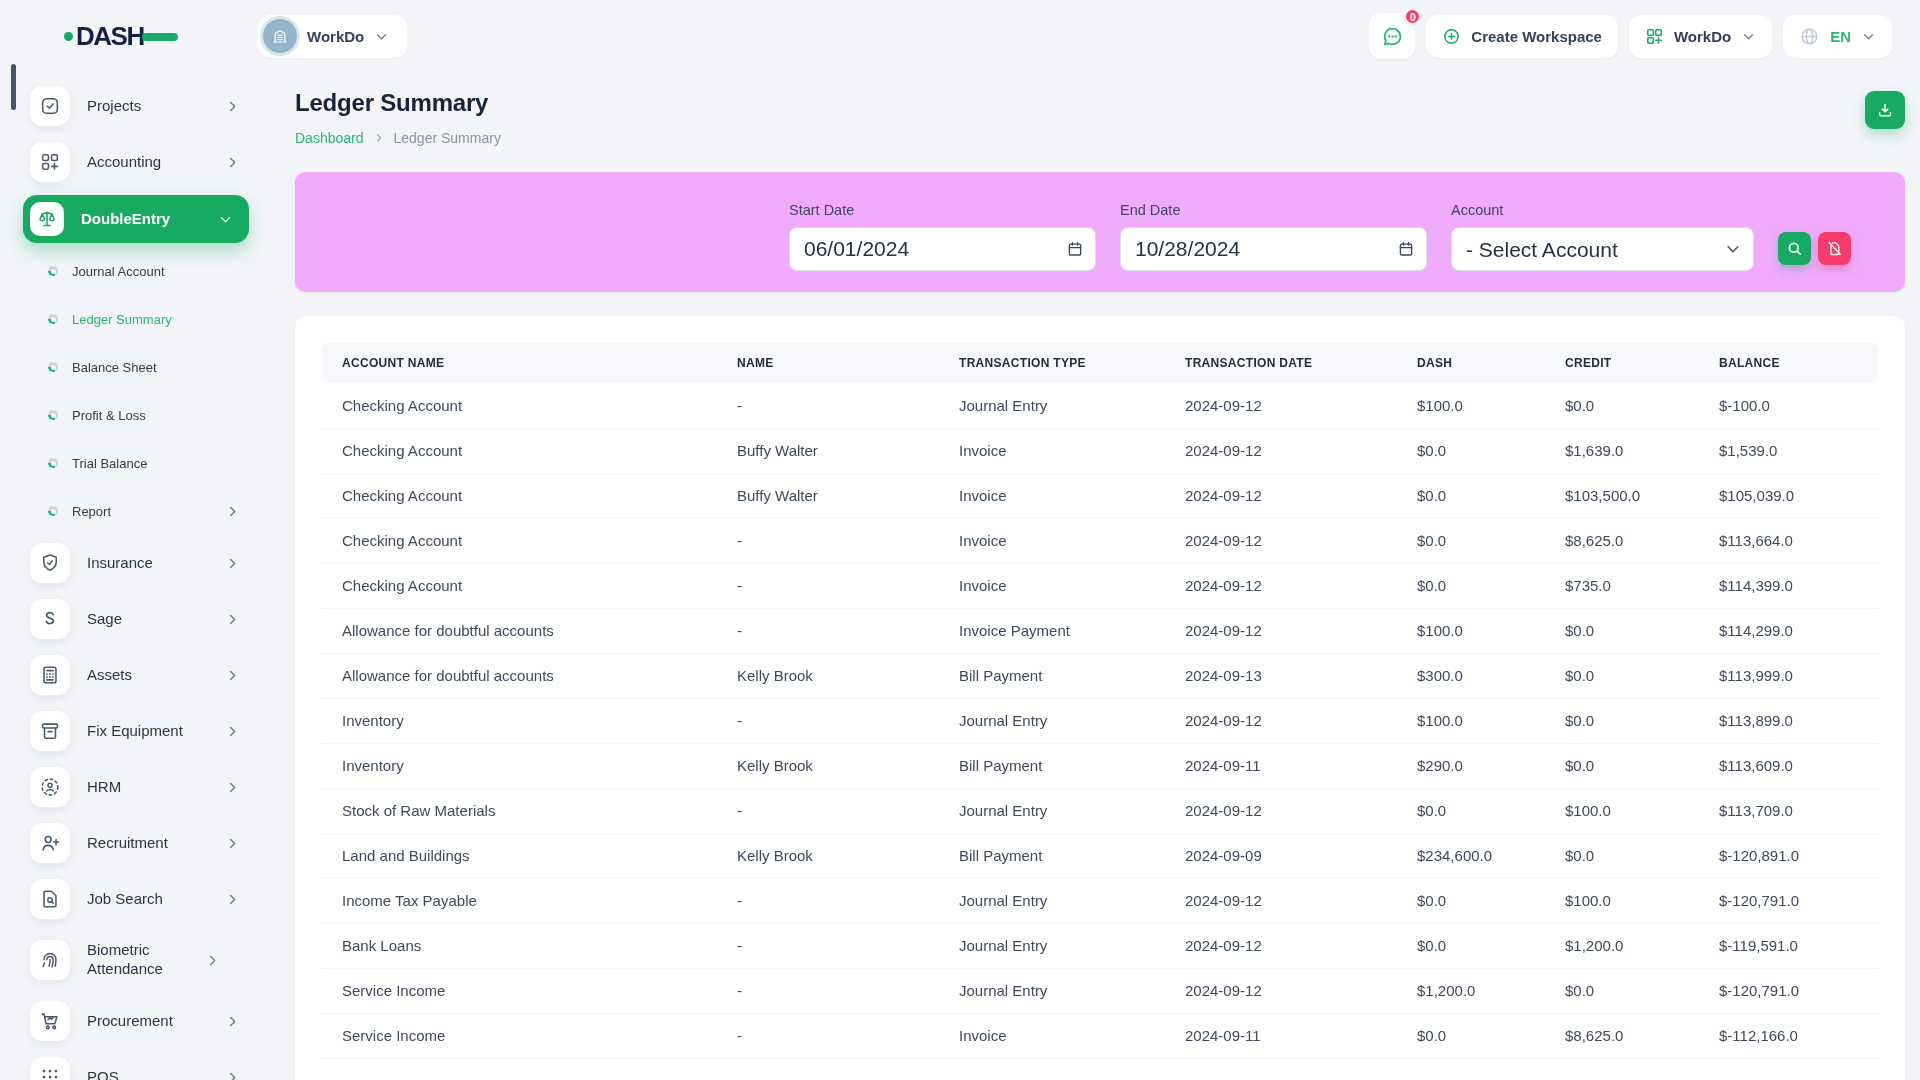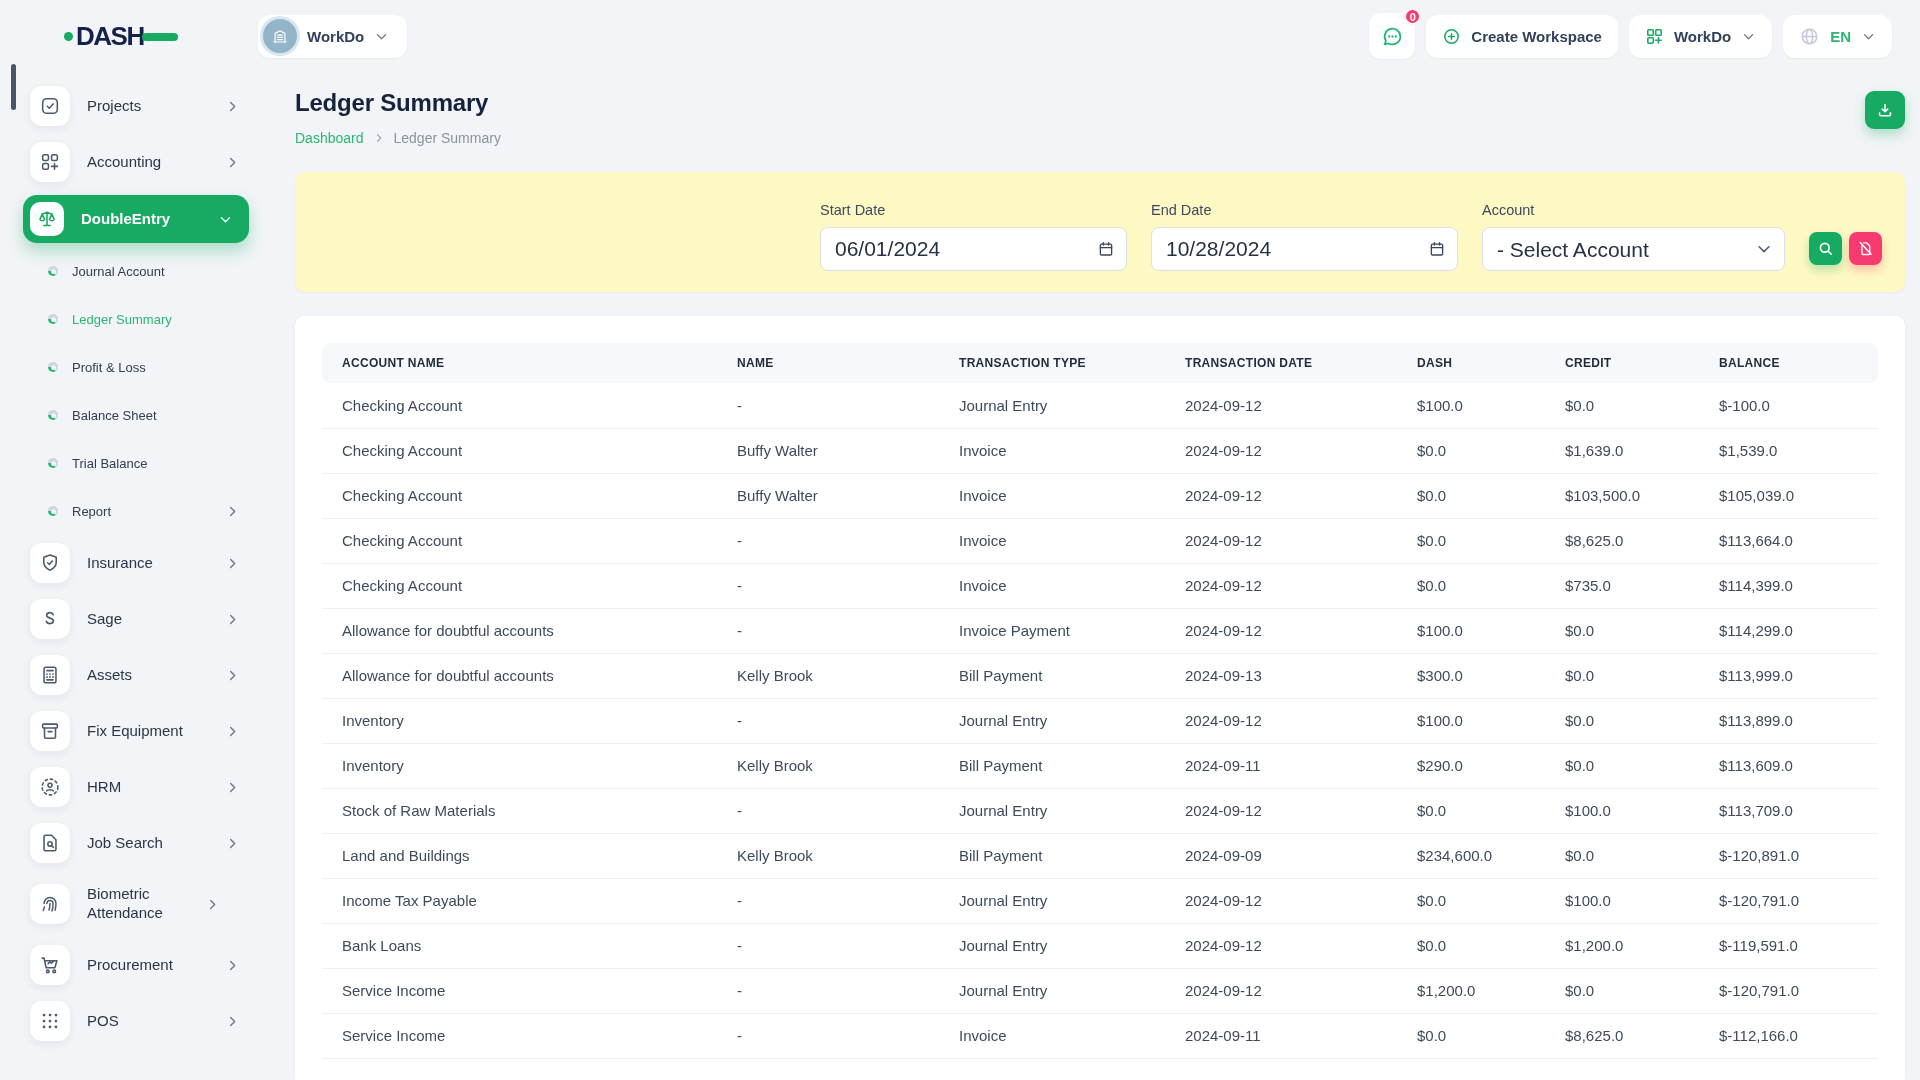--- a/index.html
+++ b/index.html
@@ -73,23 +73,23 @@
   .bc-link { color:#2BB673; cursor:pointer; }
   .bc-sep { color:#9AA3B2; width:12px; height:12px; }
   .bc-sep svg { width:100%; height:100%; }
   .bc-current { color:#8A93A2; }
   .dl-btn { width:40px; height:38px; border-radius:9px; background:#16AA62; border:none; cursor:pointer;
     display:flex; align-items:center; justify-content:center; margin-top:2px;
     box-shadow:0 6px 12px rgba(22,170,98,.3); }
   .dl-btn svg { width:18px; height:18px; }
 
   
-  .filter-card { margin-top:26px; height:120px; background:#fef9c3; border-radius:10px;
+  .filter-card { margin-top:26px; height:120px; background:#f0abfc; border-radius:10px;
     box-shadow:0 1px 3px rgba(16,30,54,.05);
-    display:flex; align-items:flex-end; justify-content:flex-end; gap:24px; padding:0 23px 21px 0; }
+    display:flex; align-items:flex-end; justify-content:flex-end; gap:24px; padding:0 54px 21px 0; }
   .fgroup { width:307px; }
   .fgroup.account { width:303px; }
   .flabel { display:block; font-size:14.5px; font-weight:500; color:#3C4960; margin-bottom:9px; }
   .fctrl { position:relative; }
   .finput, .fselect {
     width:100%; height:44px; border:1px solid #D9E0E9; border-radius:8px; background:#fff;
     padding:0 40px 0 14px; font-size:21px; color:#273143; font-family:"Liberation Sans", sans-serif;
     appearance:none; outline:none;
   }
   .ctrl-icon { position:absolute; right:12px; top:50%; transform:translateY(-50%); width:18px; height:18px;
@@ -256,27 +256,27 @@
         </div>
 
         <div class="sub-item">
           <span class="bullet"></span>
           <span class="sub-label active">Ledger Summary</span>
 
         </div>
 
         <div class="sub-item">
           <span class="bullet"></span>
-          <span class="sub-label">Profit &amp; Loss</span>
+          <span class="sub-label">Balance Sheet</span>
 
         </div>
 
         <div class="sub-item">
           <span class="bullet"></span>
-          <span class="sub-label">Balance Sheet</span>
+          <span class="sub-label">Profit &amp; Loss</span>
 
         </div>
 
         <div class="sub-item">
           <span class="bullet"></span>
           <span class="sub-label">Trial Balance</span>
 
         </div>
 
         <div class="sub-item">
@@ -348,20 +348,35 @@
     </div>
     <div class="side-item">
       <span class="icon-sq">
           <svg viewBox="0 0 24 24" fill="none" stroke="currentColor" stroke-linecap="round" stroke-linejoin="round" stroke-width="1.7">
             <circle cx="12" cy="12" r="8.6" stroke-dasharray="2.6 3.2"></circle>
             <circle cx="12" cy="10.2" r="2.2"></circle>
             <path d="M8.4 16.3c.9-1.8 6.3-1.8 7.2 0"></path>
           </svg>
         </span>
       <span class="side-label">HRM</span>
+      <span class="chev">
+          <svg viewBox="0 0 24 24" fill="none" stroke="currentColor" stroke-linecap="round" stroke-linejoin="round" stroke-width="2.2">
+            <path d="M9 5.5l6.5 6.5L9 18.5"></path>
+          </svg>
+        </span>
+    </div>
+    <div class="side-item">
+      <span class="icon-sq">
+          <svg viewBox="0 0 24 24" fill="none" stroke="currentColor" stroke-linecap="round" stroke-linejoin="round" stroke-width="1.7">
+            <circle cx="10" cy="8.2" r="3.2"></circle>
+            <path d="M4.5 19.5c.5-3.3 3-4.9 5.5-4.9s5 1.6 5.5 4.9"></path>
+            <path d="M18.6 8.2v5.6M15.8 11h5.6"></path>
+          </svg>
+        </span>
+      <span class="side-label">Recruitment</span>
       <span class="chev">
           <svg viewBox="0 0 24 24" fill="none" stroke="currentColor" stroke-linecap="round" stroke-linejoin="round" stroke-width="2.2">
             <path d="M9 5.5l6.5 6.5L9 18.5"></path>
           </svg>
         </span>
     </div>
     <div class="side-item">
       <span class="icon-sq">
           <svg viewBox="0 0 24 24" fill="none" stroke="currentColor" stroke-linecap="round" stroke-linejoin="round" stroke-width="1.7">
             <path d="M13.5 3.5H7.2A1.7 1.7 0 0 0 5.5 5.2v13.6a1.7 1.7 0 0 0 1.7 1.7h9.6a1.7 1.7 0 0 0 1.7-1.7V8.5l-5-5z"></path>

